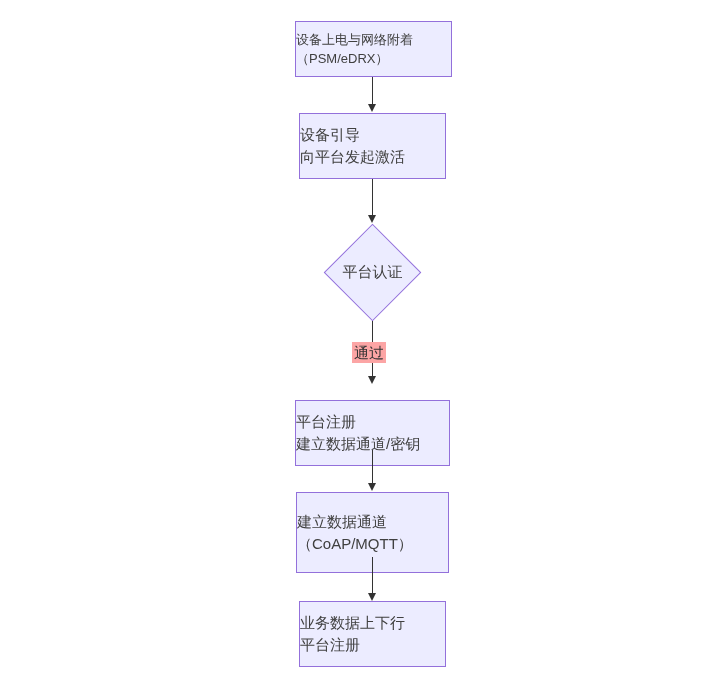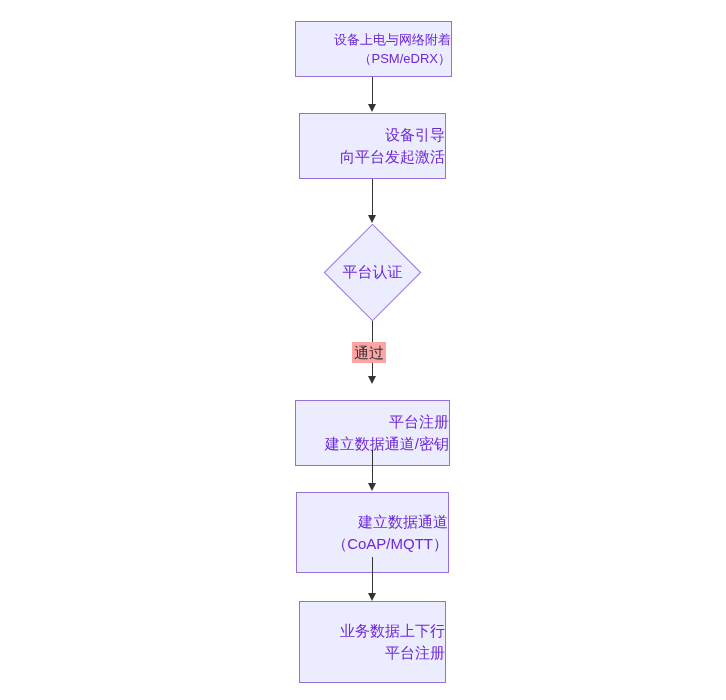--- a/index.html
+++ b/index.html
@@ -15,46 +15,46 @@
     background: #ffffff;
     overflow: hidden;
   }
   
   .node {
     position: absolute;
     background: #ECECFF;
     border: 1px solid #9370DB;
     display: flex;
     flex-direction: column;
-    align-items: flex-end;
+    align-items: flex-start;
     justify-content: center;
     text-align: center;
-    color: #6d28d9;
+    color: #404040;
   }
   .n1 { left: 295px; top: 21px;  width: 157px; height: 56px; font-size: 13px; line-height: 19px; }
   .n2 { left: 299px; top: 113px; width: 147px; height: 66px; font-size: 15px; line-height: 22px; }
   .n4 { left: 295px; top: 400px; width: 155px; height: 66px; font-size: 15px; line-height: 22px; }
   .n5 { left: 296px; top: 492px; width: 153px; height: 81px; font-size: 15px; line-height: 22px; }
-  .n6 { left: 299px; top: 601px; width: 147px; height: 82px; font-size: 15px; line-height: 22px; }
+  .n6 { left: 299px; top: 601px; width: 147px; height: 66px; font-size: 15px; line-height: 22px; }
   
   .diamond-shape {
     position: absolute;
     left: 338px; top: 238px;
     width: 69px; height: 69px;
     background: #ECECFF;
     border: 1px solid #9370DB;
     transform: rotate(45deg);
   }
   .diamond-label {
     position: absolute;
     left: 322px; top: 263px;
     width: 101px;
     text-align: center;
     font-size: 15px;
-    color: #6d28d9;
+    color: #404040;
   }
   
   .edge { position: absolute; left: 368px; width: 9px; }
   .edge .line {
     position: absolute; left: 4px; top: 0;
     width: 1px; background: #333333;
   }
   .edge .head {
     position: absolute; left: 0;
     width: 0; height: 0;

